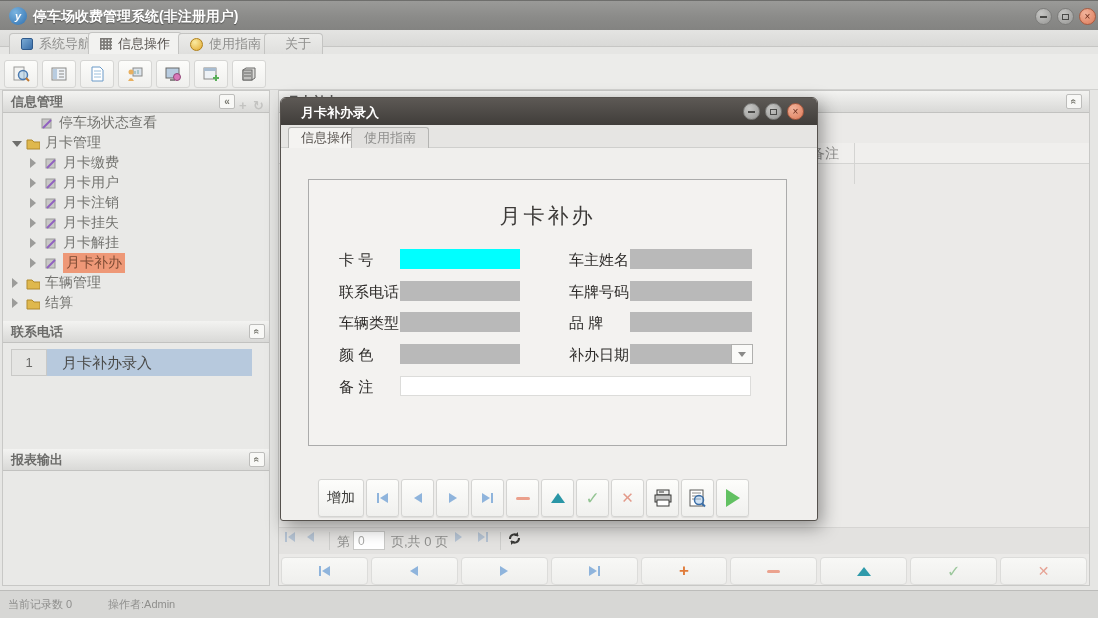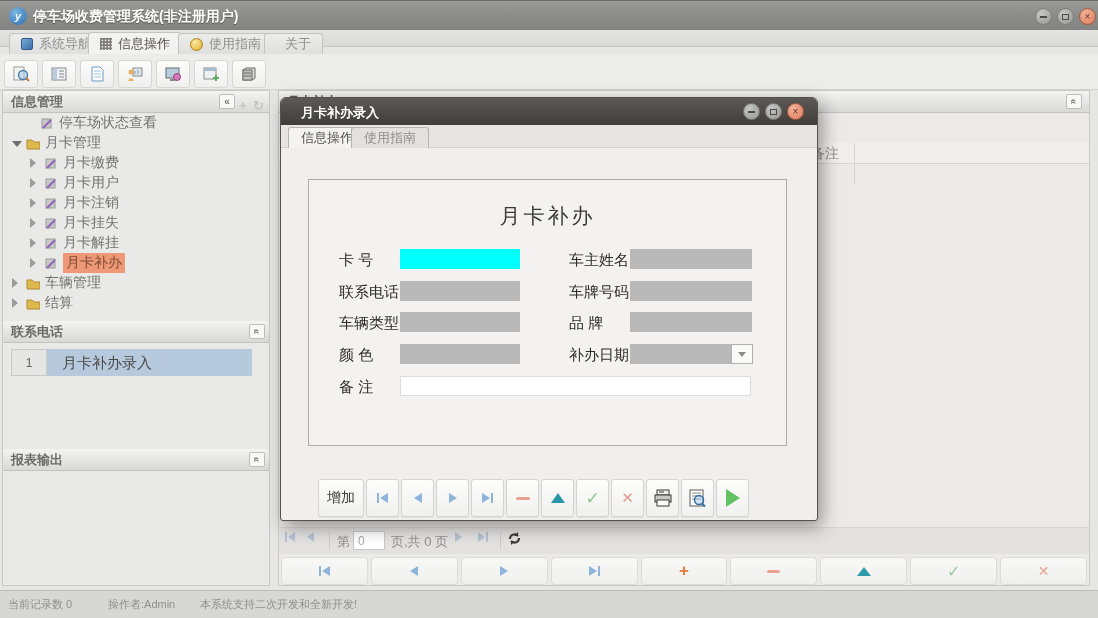--- a/index.html
+++ b/index.html
@@ -430,21 +430,20 @@
         </div>
       <div class="wide-btn">
           <span class="ic-cross">✕</span>
         </div>
     </div>
   </div>
 
   <div class="statusbar">
     <div class="st" style="left:8px;">当前记录数 0</div>
     <div class="st" style="left:108px;">操作者:Admin</div>
-    <div class="st" style="left:200px;">本系统支持二次开发和全新开发!</div>
   </div>
 
   <div class="dialog">
     <div class="d-title">
       <div class="d-title-text">月卡补办录入</div>
       <div class="d-winbtn winbtn gray" style="left:462px;">
           <div class="sym-min"></div>
         </div>
       <div class="d-winbtn winbtn gray" style="left:484px;">
           <div class="sym-max"></div>

